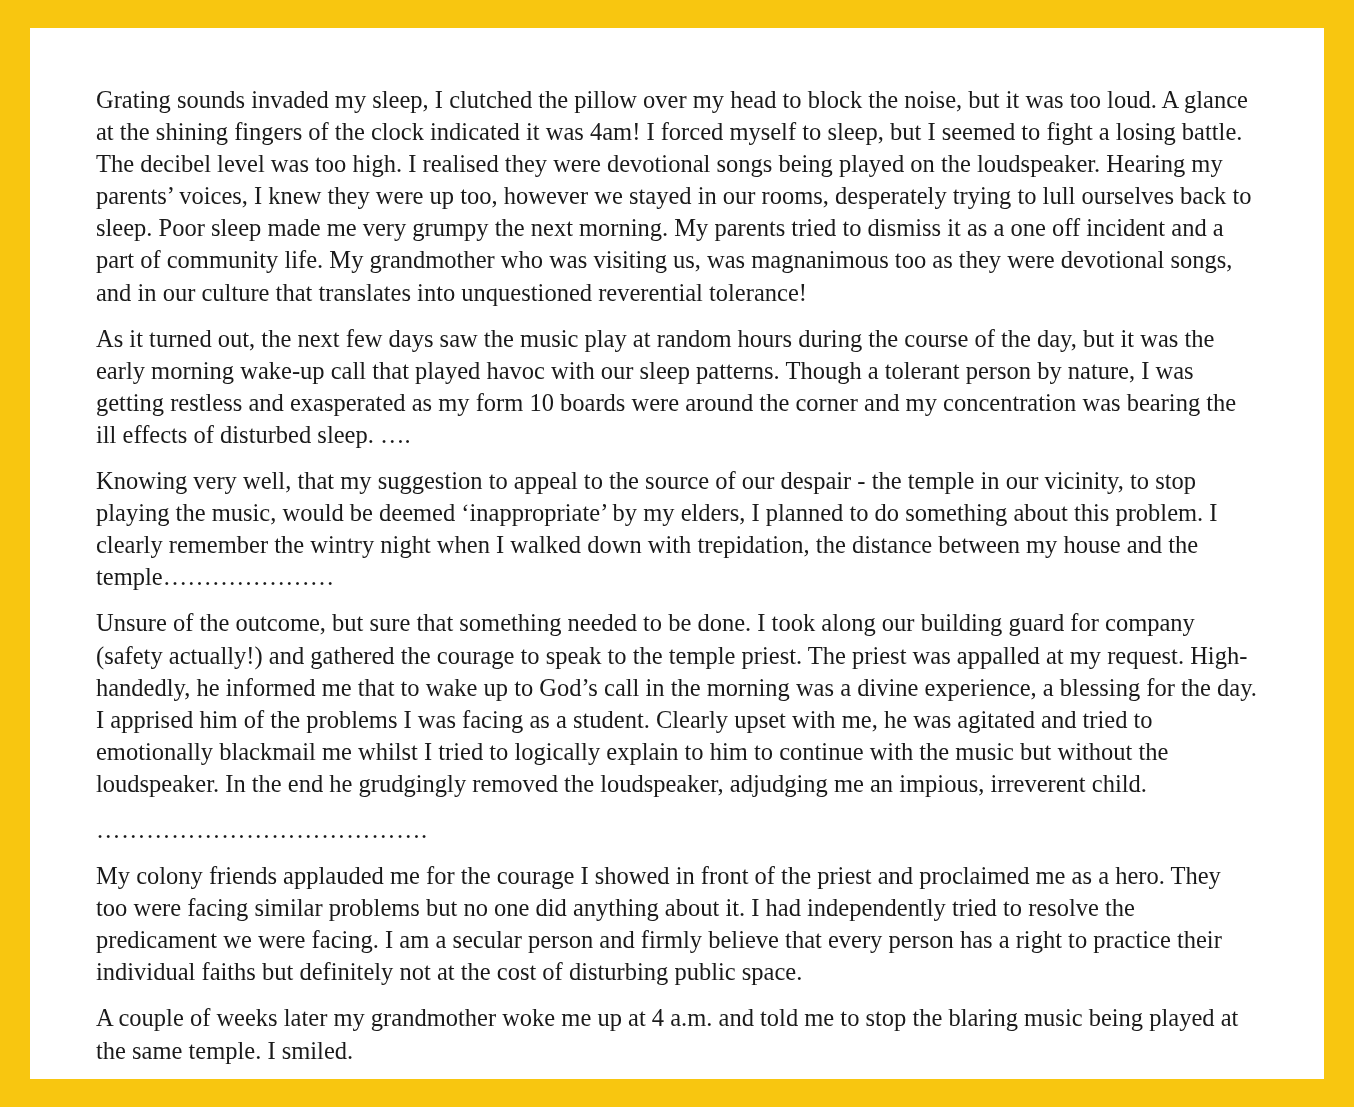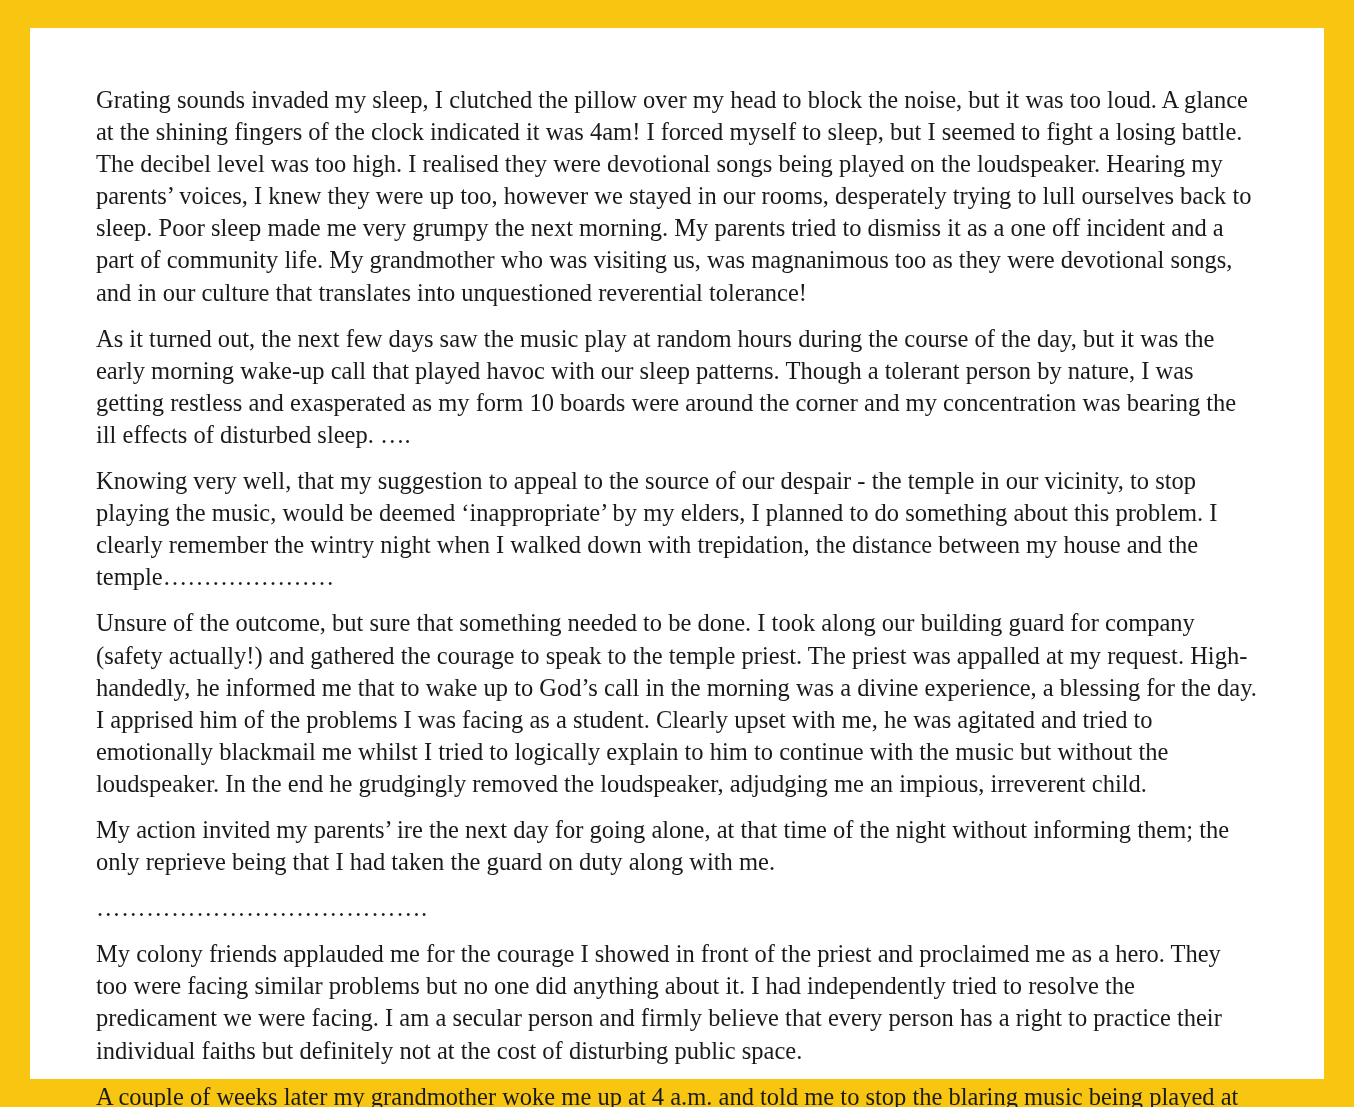--- a/index.html
+++ b/index.html
@@ -45,19 +45,18 @@
 </head>
 <body>
 
 <div class="page-frame">
   <div class="page-inner">
     <div class="doc-body">
       <p>Grating sounds invaded my sleep, I clutched the pillow over my head to block the noise, but it was too loud. A glance at the shining fingers of the clock indicated it was 4am! I forced myself to sleep, but I seemed to fight a losing battle. The decibel level was too high. I realised they were devotional songs being played on the loudspeaker. Hearing my parents’ voices, I knew they were up too, however we stayed in our rooms, desperately trying to lull ourselves back to sleep. Poor sleep made me very grumpy the next morning. My parents tried to dismiss it as a one off incident and a part of community life. My grandmother who was visiting us, was magnanimous too as they were devotional songs, and in our culture that translates into unquestioned reverential tolerance!</p>
       <p>As it turned out, the next few days saw the music play at random hours during the course of the day, but it was the early morning wake-up call that played havoc with our sleep patterns. Though a tolerant person by nature, I was getting restless and exasperated as my form 10 boards were around the corner and my concentration was bearing the ill effects of disturbed sleep. ….</p>
       <p>Knowing very well, that my suggestion to appeal to the source of our despair - the temple in our vicinity, to stop playing the music, would be deemed ‘inappropriate’ by my elders, I planned to do something about this problem. I clearly remember the wintry night when I walked down with trepidation, the distance between my house and the temple…………………</p>
       <p>Unsure of the outcome, but sure that something needed to be done. I took along our building guard for company (safety actually!) and gathered the courage to speak to the temple priest. The priest was appalled at my request. High-handedly, he informed me that to wake up to God’s call in the morning was a divine experience, a blessing for the day. I apprised him of the problems I was facing as a student. Clearly upset with me, he was agitated and tried to emotionally blackmail me whilst I tried to logically explain to him to continue with the music but without the loudspeaker. In the end he grudgingly removed the loudspeaker, adjudging me an impious, irreverent child.</p>
-      <p>My action invited my parents’ ire the next day for going alone, at that time of the night without informing them; the only reprieve being that I had taken the guard on duty along with me.</p>
       <p class="divider-dots">………………………………….</p>
       <p>My colony friends applauded me for the courage I showed in front of the priest and proclaimed me as a hero. They too were facing similar problems but no one did anything about it. I had independently tried to resolve the predicament we were facing. I am a secular person and firmly believe that every person has a right to practice their individual faiths but definitely not at the cost of disturbing public space.</p>
       <p>A couple of weeks later my grandmother woke me up at 4 a.m. and told me to stop the blaring music being played at the same temple. I smiled.</p>
     </div>
   </div>
 </div>
 
 </body></html>

